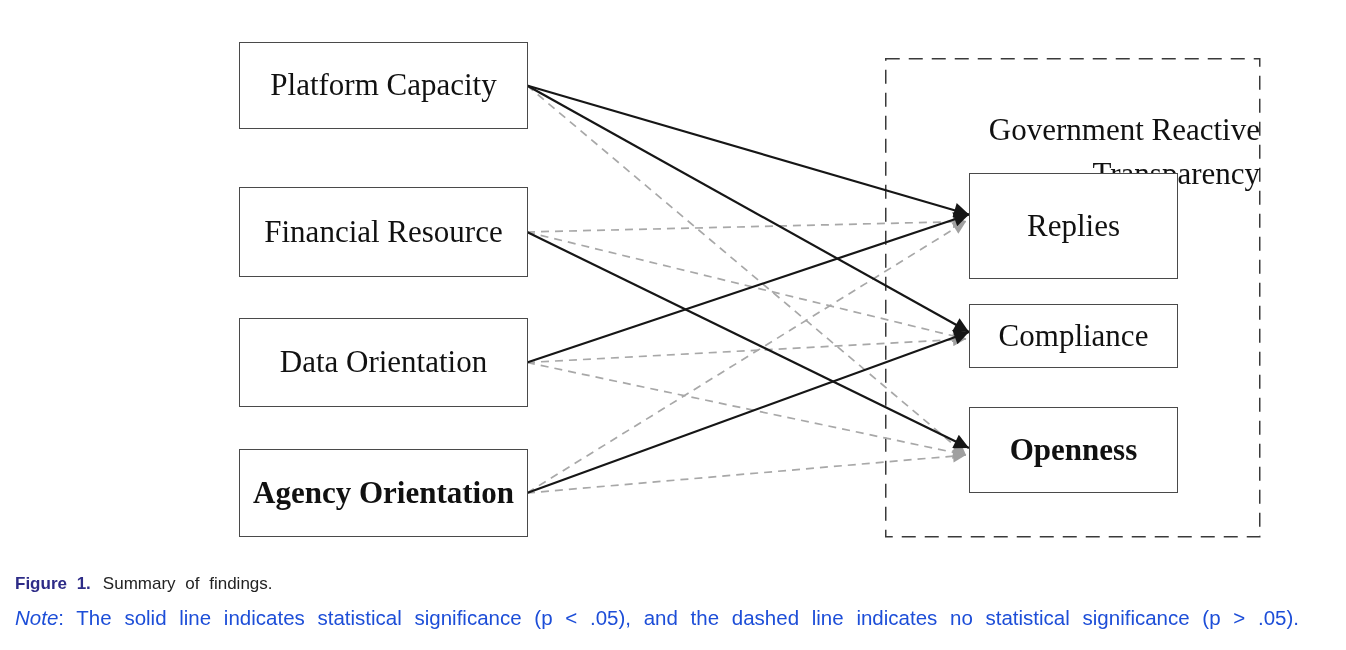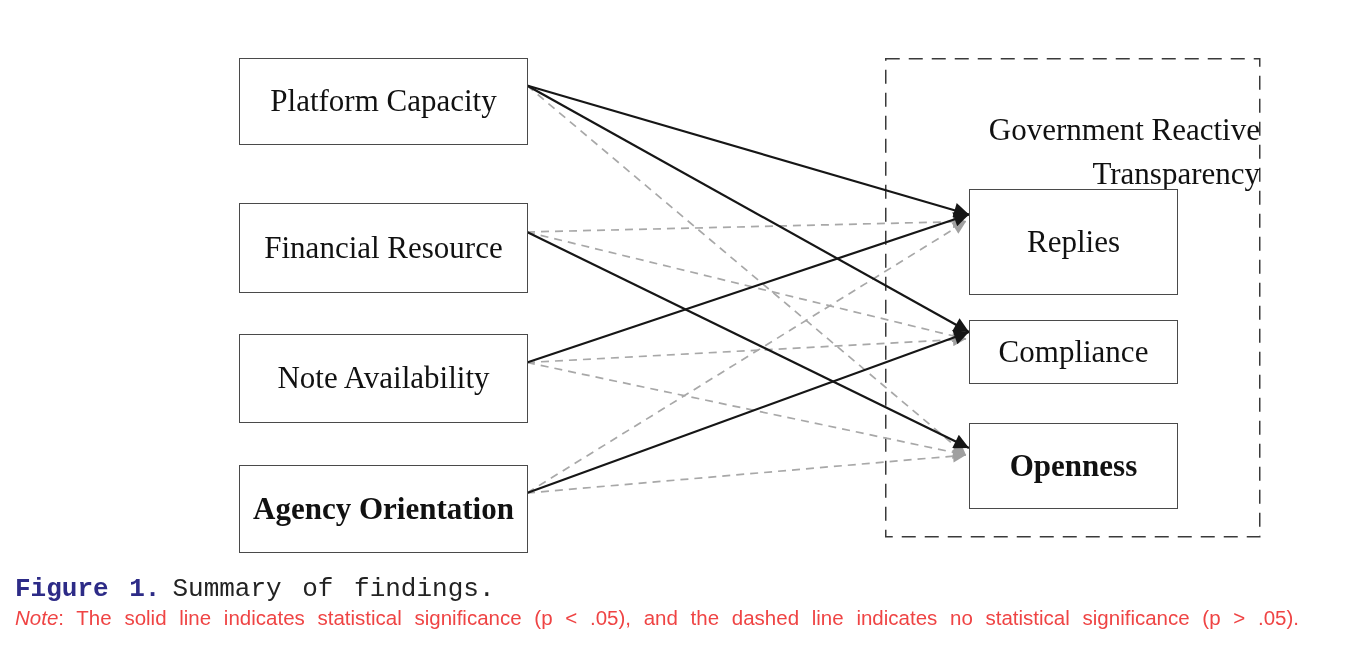--- a/index.html
+++ b/index.html
@@ -28,21 +28,20 @@
     border: 1.6px solid #4a4a4a;
     display: flex;
     align-items: center;
     justify-content: center;
     font-size: 31px;
     color: #111111;
     box-sizing: border-box;
     text-align: center;
     line-height: 1.1;
     z-index: 3;
-    margin-top: 16px;
   }
   .node-platform   { left: 239px; top: 42px;  width: 289px; height: 87px; }
   .node-financial  { left: 239px; top: 187px; width: 289px; height: 90px; }
   .node-data       { left: 239px; top: 318px; width: 289px; height: 89px; }
   .node-agency     { left: 239px; top: 449px; width: 289px; height: 88px; font-weight: bold; }
   .node-replies    { left: 969px; top: 173px; width: 209px; height: 106px; }
   .node-compliance { left: 969px; top: 304px; width: 209px; height: 64px; }
   .node-openness   { left: 969px; top: 407px; width: 209px; height: 86px; font-weight: bold; }
   #group-title {
     position: absolute;
@@ -54,40 +53,40 @@
     line-height: 44px;
     color: #111111;
     z-index: 2;
     margin-top: 44px;
   }
   #caption-line {
     position: absolute;
     left: 15px;
     top: 574px;
     width: 1300px;
-    font-family: Liberation Mono, monospace;
-    font-size: 26px;
+    font-family: Liberation Sans, sans-serif;
+    font-size: 17px;
     color: #232323;
     word-spacing: 5px;
     white-space: nowrap;
     z-index: 3;
   }
   #caption-line .figure-label {
     font-weight: bold;
     color: #2d2b87;
     margin-right: 12px;
   }
   #note-line {
     position: absolute;
     left: 15px;
     top: 606px;
     width: 1284px;
     font-family: "Liberation Sans", sans-serif;
     font-size: 20.5px;
-    color: #ef4444;
+    color: #1d4ed8;
     text-align: justify;
     text-align-last: justify;
     z-index: 3;
   }
   #note-line .note-label {
     font-style: italic;
   }
 </style>
 </head>
 <body>
@@ -122,21 +121,21 @@
 
   <div id="group-title">Government Reactive Transparency</div>
 
   <div class="node node-platform">
     <span>Platform Capacity</span>
   </div>
   <div class="node node-financial">
     <span>Financial Resource</span>
   </div>
   <div class="node node-data">
-    <span>Note Availability</span>
+    <span>Data Orientation</span>
   </div>
   <div class="node node-agency">
     <span>Agency Orientation</span>
   </div>
 
   <div class="node node-replies">
     <span>Replies</span>
   </div>
   <div class="node node-compliance">
     <span>Compliance</span>

